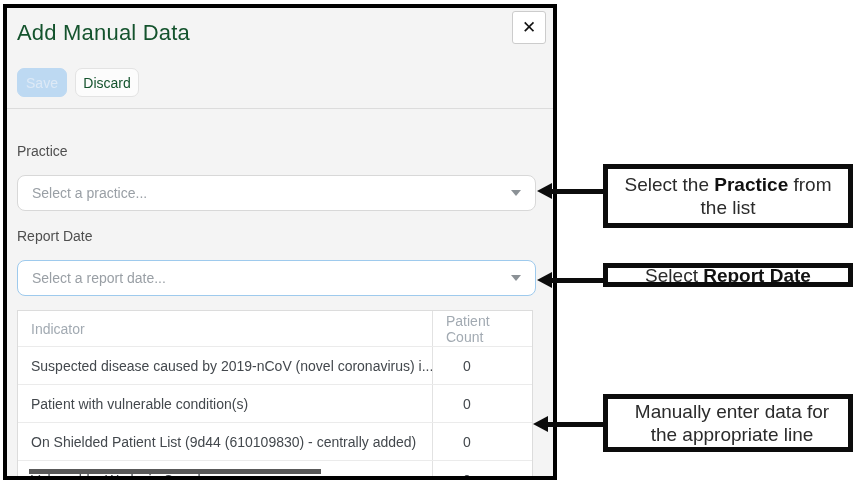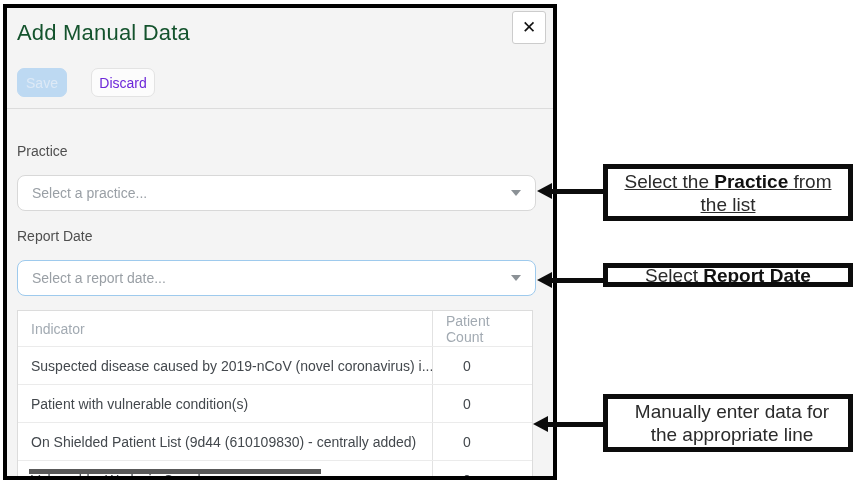--- a/index.html
+++ b/index.html
@@ -10,21 +10,21 @@
   
   .dialog { position:absolute; left:3px; top:4px; width:554px; height:476px;
             border:4px solid #000; background:#f4f4f4; overflow:hidden; }
   .dlg-title { position:absolute; left:10px; top:12px; font-size:22px; color:#14532d; letter-spacing:0.2px; }
   .close-btn { position:absolute; left:505px; top:3px; width:34px; height:33px; background:#fff;
                border:1px solid #ccc; border-radius:3px; display:flex; align-items:center; justify-content:center;
                font-size:17px; font-weight:bold; color:#111; cursor:pointer; }
   .btn { position:absolute; top:60px; height:29px; border-radius:7px; font-size:14px;
          display:flex; align-items:center; justify-content:center; cursor:pointer; }
   .btn-save { left:10px; width:50px; background:#bdd9f2; border:1px solid #bdd9f2; color:#dde9f6; }
-  .btn-discard { left:68px; width:64px; background:#fcfcfc; border:1px solid #e3e3e3; color:#6d28d9;margin-left:16px; }
+  .btn-discard { left:68px; width:64px; background:#fcfcfc; border:1px solid #e3e3e3; color:#14532d; }
   .divider { position:absolute; left:0; top:100px; width:546px; height:1px; background:#dcdcdc; }
 
   .field-label { position:absolute; left:10px; font-size:14px; color:#4f4f4f; }
   .select-box { position:absolute; left:10px; width:519px; height:36px; background:#fff;
                 border:1px solid #d8d8d8; border-radius:8px; display:flex; align-items:center;
                 padding:0 14px; cursor:pointer; }
   .select-box.focused { border-color:#9ecaed;gap:24px; }
   .select-placeholder { font-size:14px; color:#999fa5; flex:1; white-space:nowrap; overflow:hidden; }
   .caret { width:0; height:0; border-left:5px solid transparent; border-right:5px solid transparent;
            border-top:6px solid #8b9196; margin-left:8px; }
@@ -42,21 +42,21 @@
   .t-head .c-ind, .t-head .c-cnt { color:#a2aab2; }
   .t-body-row .c-ind, .t-body-row .c-cnt { color:#43484d; }
 
   .h-scrollbar { position:absolute; left:22px; top:461px; width:292px; height:5px; background:#595959; }
 
   
   .callout { position:absolute; left:603px; width:250px; background:#fff; border:5px solid #0c0c0c;
              display:flex; align-items:center; justify-content:center; text-align:center;
              font-size:19px; line-height:23px; color:#2b2b2b; padding:2px 4px; }
   .callout b { font-weight:bold; color:#111; }
-  .co-1 { top:164px; height:57px;text-decoration:underline; }
+  .co-1 { top:164px; height:64px; }
   .co-2 { top:263px; height:24px; }
   .co-3 { top:394px; height:58px;padding-left:12px; }
 
   .arrow-line { position:absolute; height:5px; background:#0c0c0c; }
   .arrow-head { position:absolute; width:0; height:0;
                 border-top:8px solid transparent; border-bottom:8px solid transparent;
                 border-right:15px solid #0c0c0c; }
   .al-1 { left:550px; top:189px; width:53px; } .ah-1 { left:537px; top:183px; }
   .al-2 { left:550px; top:278px; width:53px; } .ah-2 { left:537px; top:272px; }
   .al-3 { left:546px; top:422px; width:57px; } .ah-3 { left:533px; top:416px; }

